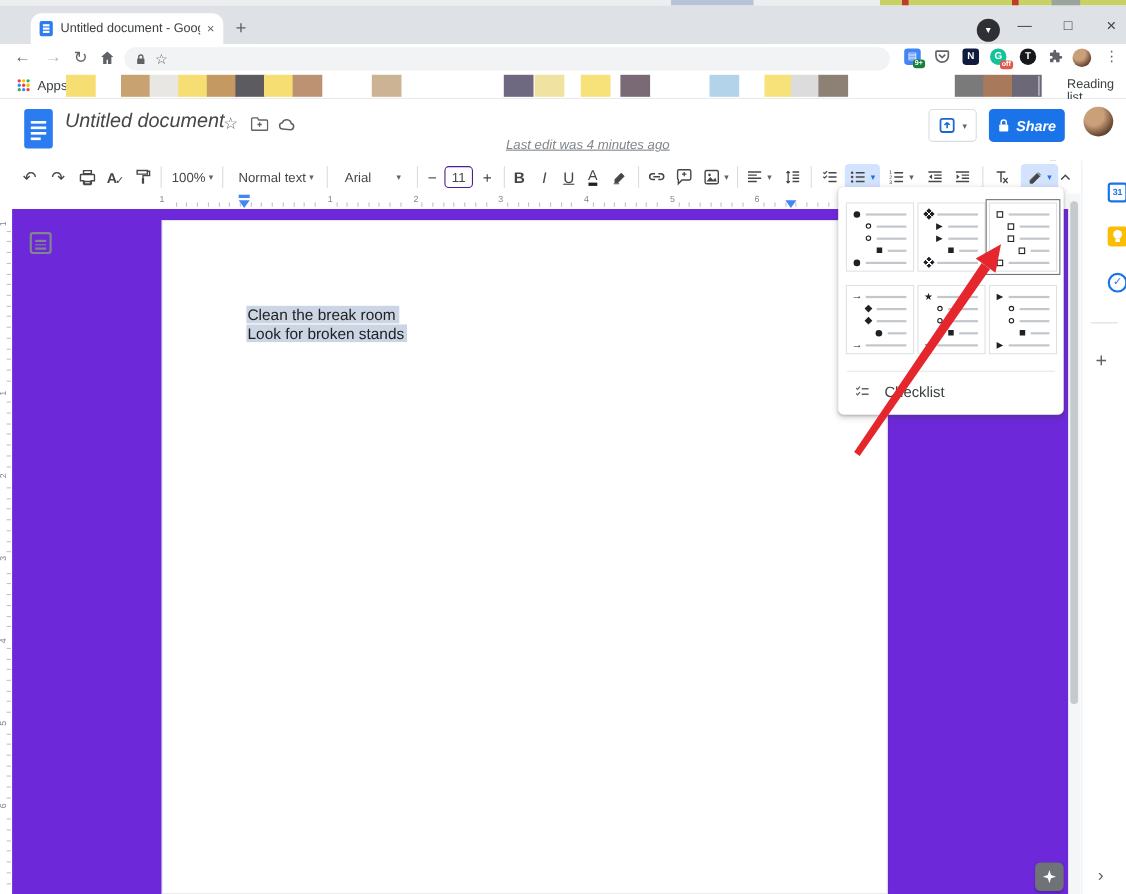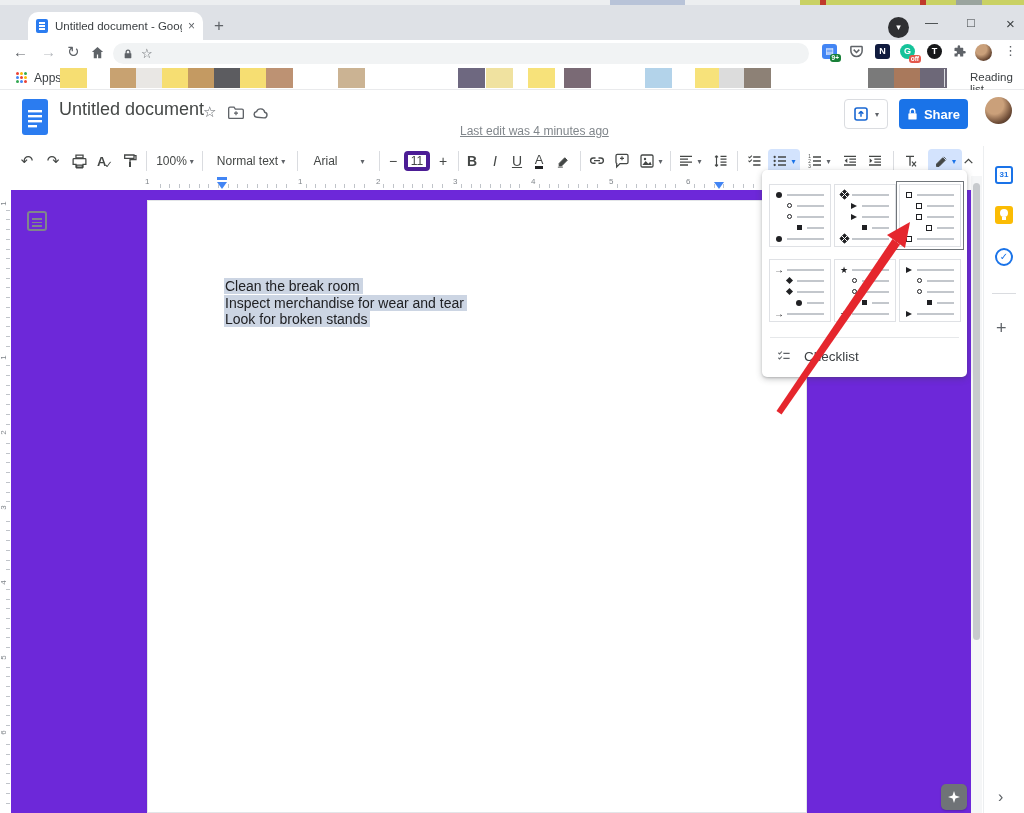--- a/index.html
+++ b/index.html
@@ -33,39 +33,39 @@
 
   
   #bookmarks { left:0; top:67px; width:1024px; height:23px; background:#fff; border-bottom:1px solid #e9eaec; }
   .bm-sq { position:absolute; top:1px; width:27px; height:20px; }
   #apps-grid { position:absolute; left:16px; top:5px; width:12px; height:12px; display:grid; grid-template-columns:repeat(3,4px); }
   #apps-grid i { width:3px; height:3px; border-radius:50%; }
   .bm-label { position:absolute; top:4px; font-size:12px; color:#3c4043; }
   #rl-div { position:absolute; left:944px; top:2px; width:1px; height:18px; background:#dadce0; }
 
   
-  #docshead { left:0; top:90px; width:1024px; height:56px; background:#fff; }
+  #docshead { left:0; top:90px; width:1024px; height:56px; background:#fff;font-style:italic; }
   #docs-title { position:absolute; left:59px; top:9px; font-size:18px; color:#444746; }
   .tico { position:absolute; top:13px; color:#5f6368; }
   #menubar { position:absolute; left:58px; top:33px; display:flex; gap:21px; font-size:13px; color:#202124; }
   #menubar span { cursor:pointer; }
   #last-edit { position:absolute; left:460px; top:34px; font-size:12px; color:#80868b; text-decoration:underline; }
   #share-btn { position:absolute; left:899px; top:9px; width:69px; height:30px; background:#1a73e8; border-radius:4px; color:#fff; font-size:13px; font-weight:bold; display:flex; align-items:center; justify-content:center; gap:6px; cursor:pointer; }
   #present-btn { position:absolute; left:844px; top:9px; width:44px; height:30px; border:1px solid #dadce0; border-radius:4px; display:flex; align-items:center; justify-content:center; gap:3px; cursor:pointer; }
   .avatar { border-radius:50%; background:radial-gradient(circle at 35% 30%, #caa07a 0 35%, #6b4a35 70%, #2e241c); }
 
   
   #toolbar { left:0; top:146px; width:1024px; height:30px; background:#fff; }
   .tb { position:absolute; top:3px; height:24px; display:flex; align-items:center; justify-content:center; border-radius:4px; color:#444746; cursor:pointer; }
   .tdiv { position:absolute; top:5px; width:1px; height:20px; background:#dadce0; }
   .caret { font-size:8px; color:#5f6368; margin-left:3px; }
   .caret.blue { color:#1a73e8; }
   .tb.active { background:#d3e3fd; }
   .tb-txt { font-size:12px; color:#444746; }
-  #fs-box { border:4px solid #4c1d95; border-radius:4px; width:26px; height:20px; font-size:12px; display:flex; align-items:center; justify-content:center; }
+  #fs-box { border:1px solid #4c1d95; border-radius:4px; width:26px; height:20px; font-size:12px; display:flex; align-items:center; justify-content:center; }
   .fmt { font-size:14px; font-weight:bold; }
   svg.ic { display:block; }
 
   
   #ruler-h { left:11px; top:176px; width:1013px; height:14px; background:#fff; }
   .tick-h { position:absolute; bottom:2px; width:1px; height:4px; background:#c0c4c9; }
   .rnum-h { position:absolute; top:1px; font-size:8px; color:#80868b; }
   .ind-tri { position:absolute; width:0; height:0; border-left:5px solid transparent; border-right:5px solid transparent; border-top:7px solid #4285f4; top:6px; }
   .ind-bar { position:absolute; width:10px; height:3px; background:#4285f4; top:1px; }
   #ruler-v { left:0; top:176px; width:11px; height:637px; background:#fff; }
@@ -80,21 +80,21 @@
   #doc-text { position:absolute; left:76px; top:77px; font-size:14px; color:#202124; line-height:16.5px; }
   .hl { background:#ccd5e3; padding:0 3px 0 1px; }
   .gram { text-decoration:underline wavy #4285f4 1px; text-underline-offset:2px; }
 
   
   #scroll-track { left:971px; top:176px; width:11px; height:637px; background:#f5f6f7; }
   #scroll-thumb { left:973px; top:183px; width:7px; height:457px; background:#c7cacd; border-radius:4px; }
 
   
   #sidepanel { left:983px; top:146px; width:41px; height:667px; background:#fff; border-left:1px solid #eceef0; }
-  .sp-ic { position:absolute; left:11px; width:18px; height:18px; cursor:pointer; }
+  .sp-ic { position:absolute; left:23px; width:18px; height:18px; cursor:pointer; }
   #sp-cal { border:2px solid #1a73e8; border-radius:3px; background:#fff; color:#1a73e8; font-size:8px; font-weight:bold; text-align:center; line-height:14px; }
   #sp-keep { background:#fbbc04; border-radius:3px; position:absolute; }
   #sp-keep b { position:absolute; left:5px; top:3px; width:8px; height:8px; border-radius:50%; background:#fff; }
   #sp-keep i { position:absolute; left:7px; top:11px; width:4px; height:3px; background:#fff; }
   #sp-tasks { border:2.5px solid #1a73e8; border-radius:50%; color:#1a73e8; font-size:10px; font-weight:bold; text-align:center; line-height:13px; }
   #sp-div { position:absolute; left:8px; top:147px; width:24px; height:1px; background:#dadce0; }
   #sp-plus { position:absolute; left:12px; top:172px; font-size:18px; color:#5f6368; cursor:pointer; }
   #sp-chevron { position:absolute; left:14px; top:642px; font-size:16px; color:#5f6368; cursor:pointer; }
 
   
@@ -558,21 +558,20 @@
 
 <div id="canvas" class="abs">
   <div id="outline-btn">
       <i></i>
       <i></i>
       <i></i>
     </div>
   <div id="page">
     <div id="doc-text">
       <div><span class="hl">Clean the break room</span></div>
-      <div><span class="hl">Inspect merchandise for wear and tear</span></div>
       <div><span class="hl">Look for broken stands</span></div>
     </div>
   </div>
 </div>
 
 <div id="scroll-track" class="abs"></div>
 <div id="scroll-thumb" class="abs"></div>
 
 <div id="sidepanel" class="abs">
   <div class="sp-ic" id="sp-cal" style="top:20px">31</div>

